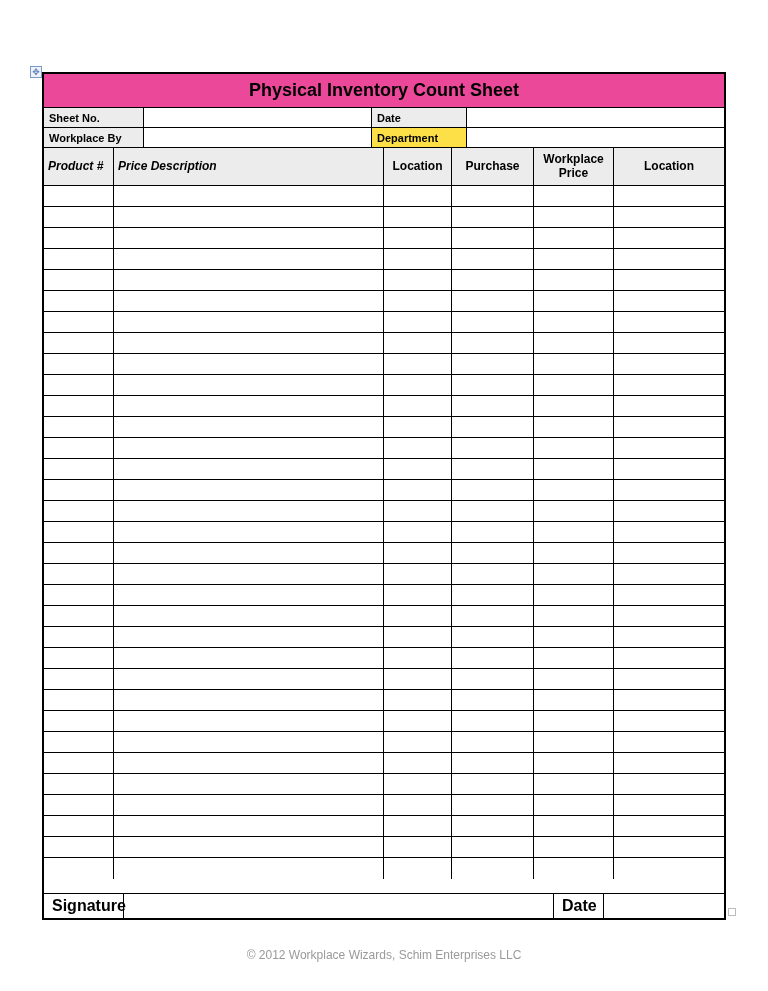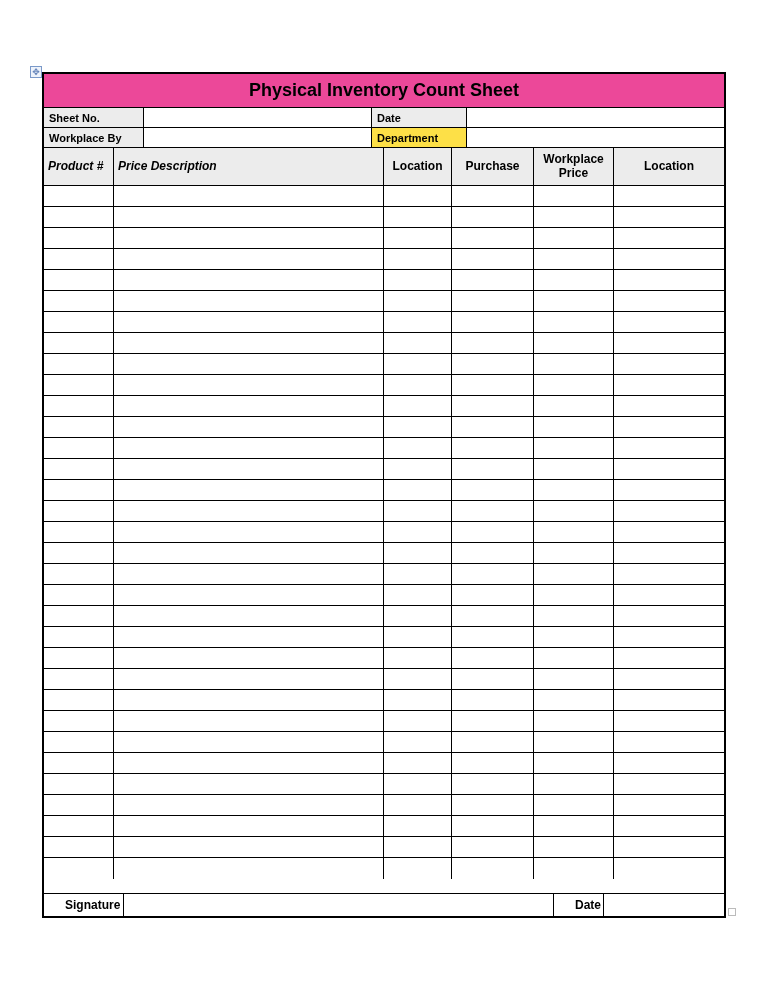--- a/index.html
+++ b/index.html
@@ -108,22 +108,22 @@
     .gap-row {
       height: 15px;
       border-bottom: 1px solid #000;
     }
     .sig-row {
       display: flex;
       min-height: 22px;
     }
     .sig-cell {
       border-right: 1px solid #000;
-      padding: 3px 21px;
-      font-size: 12px;
+      padding: 3px 8px;
+      font-size: 16px;
       font-weight: bold;
       display: flex;
       align-items: center;
     }
     .sig-cell:last-child {
       border-right: none;
     }
     .footer-text {
       text-align: center;
       font-size: 12px;
@@ -444,15 +444,16 @@
 
     <div class="sig-row">
       <div class="sig-cell" style="width:80px;">Signature</div>
       <div class="sig-cell" style="flex:1;"></div>
       <div class="sig-cell" style="width:50px;">Date</div>
       <div class="sig-cell" style="width:120px;"></div>
     </div>
 
   </div>
 
+  <div class="footer-text">© 2012 Workplace Wizards, Schim Enterprises LLC</div>
 
   <div class="end-marker"></div>
 </div>
 
 </body></html>

